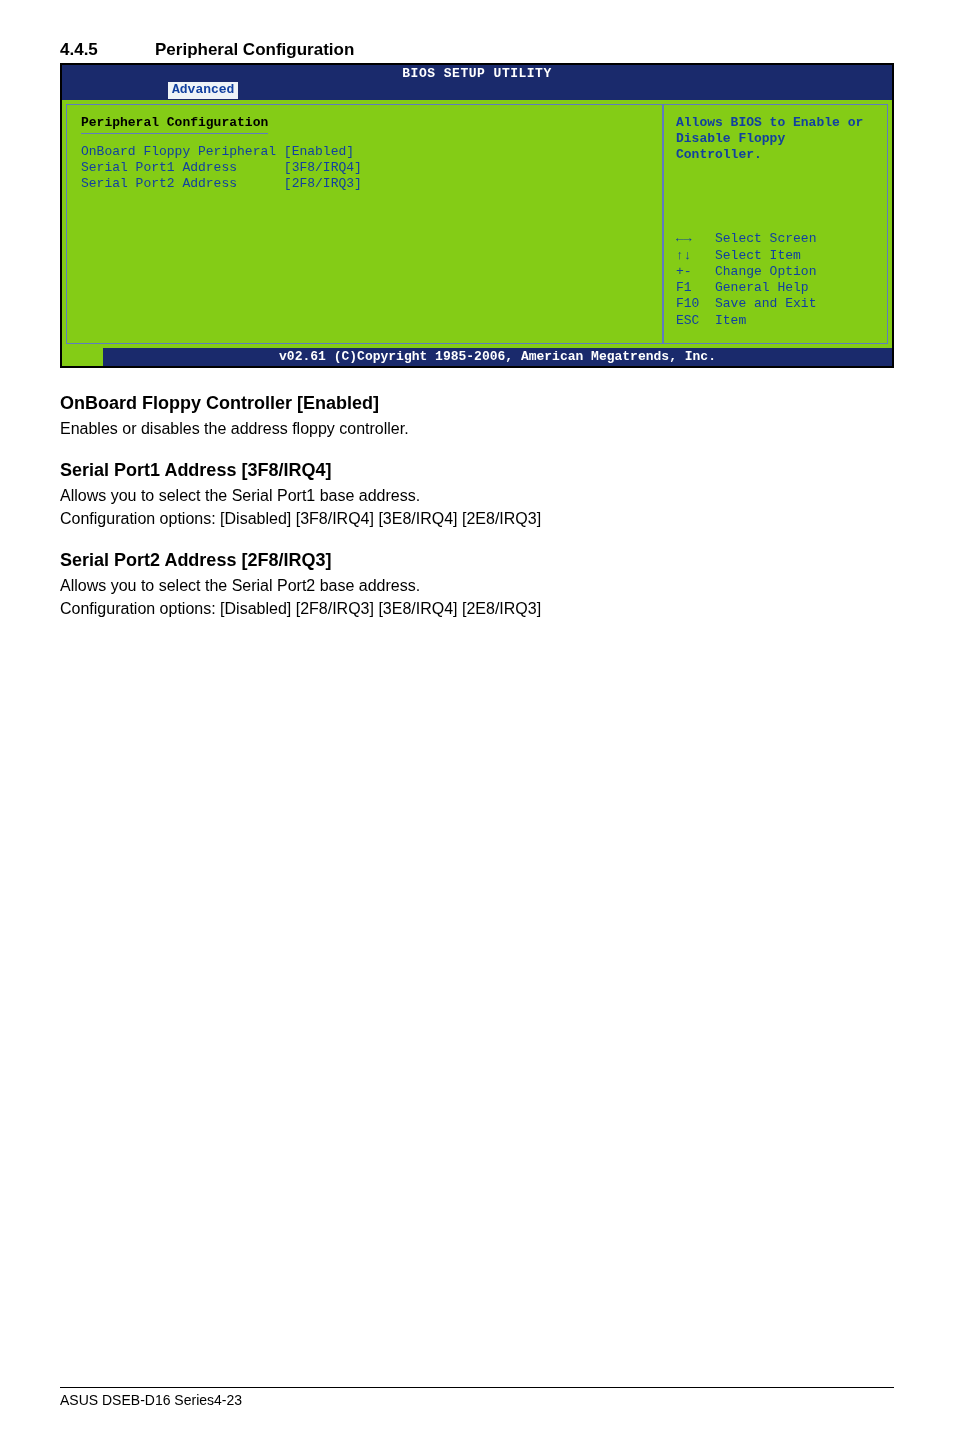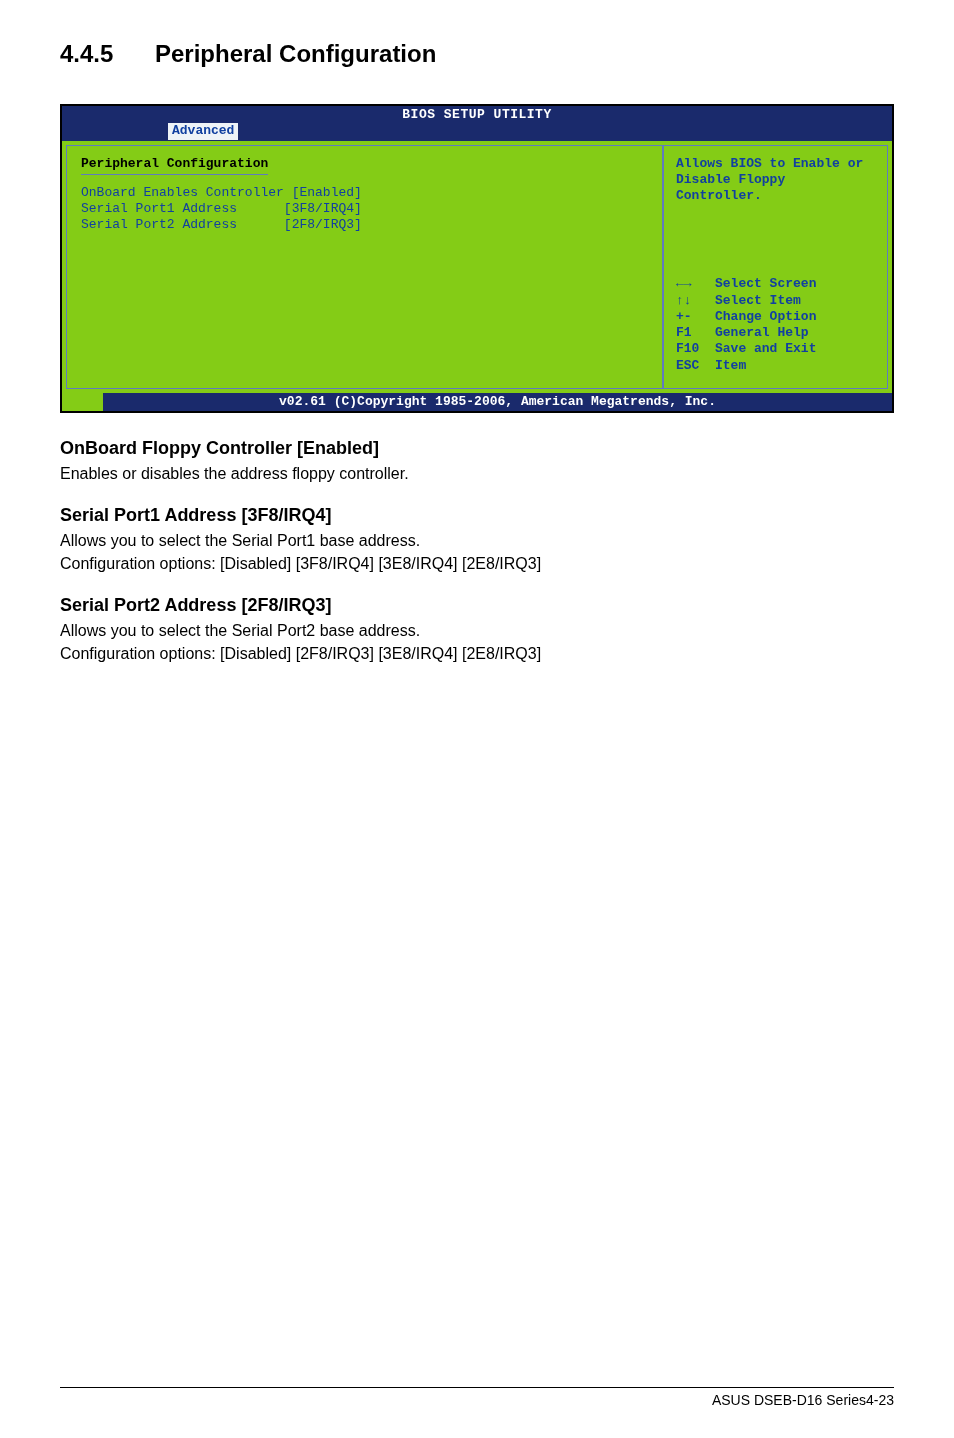--- a/index.html
+++ b/index.html
@@ -10,23 +10,23 @@
     color: #000;
   }
   .page {
     width: 954px;
     min-height: 1438px;
     box-sizing: border-box;
     padding: 40px 60px 30px 60px;
     position: relative;
   }
   h1.section-title {
-    font-size: 24px;
+    font-size: 17px;
     font-weight: bold;
-    margin: 0 0 36px 0;
+    margin: 0 0 3px 0;
   }
   h1.section-title .num {
     display: inline-block;
     width: 95px;
   }
   
   .bios-box {
     border: 2px solid #000;
     background: #84cc16;
     font-family: "Courier New", Courier, monospace;
@@ -70,42 +70,41 @@
   }
   .bios-right {
     width: 225px;
     border: 1px solid #5f7bc0;
     margin: 4px 4px 4px 0;
     padding: 10px 10px 14px 12px;
     box-sizing: border-box;
     display: flex;
     flex-direction: column;
     justify-content: space-between;
-    gap: 48px;
   }
   .bios-left .heading {
     color: #000;
     font-weight: bold;
     display: inline-block;
     padding-bottom: 2px;
     margin-bottom: 10px;
     border-bottom: 1px solid #5f7bc0;
   }
   .bios-row {
     white-space: pre;
     padding: 0;
   }
   .bios-help-text {
     color: #1140a0;
     font-weight: bold;
   }
   .bios-keys {
-    margin-top: 24px;
+    margin-top: 68px;
     color: #1140a0;
-    font-weight: bold;
+    font-weight: normal;
   }
   .bios-keys .row { white-space: pre; }
   .bios-footer {
     background: #1a2a6c;
     color: #fff;
     font-weight: bold;
     text-align: center;
     padding: 1px 0;
     margin-left: 41px;
   }
@@ -122,21 +121,21 @@
   }
   .page-footer {
     position: absolute;
     bottom: 30px;
     left: 60px;
     right: 60px;
     border-top: 1px solid #000;
     padding-top: 4px;
     font-size: 14px;
     display: flex;
-    justify-content: flex-end;
+    justify-content: flex-start;
   }
 </style>
 </head>
 <body>
 
 <div class="page">
 
   <h1 class="section-title">
     <span class="num">4.4.5</span><span>Peripheral Configuration</span>
   </h1>
@@ -145,21 +144,21 @@
     <div class="bios-header">
       <div class="bios-header-title">BIOS SETUP UTILITY</div>
       <div class="bios-tabs">
         <span class="bios-tab-sel">Advanced</span>
       </div>
     </div>
     <div class="bios-body">
       <div class="bios-left">
         <span class="heading">Peripheral Configuration</span>
         <div>
-          <div class="bios-row"><span>OnBoard Enables Controller</span> <span>[Enabled]</span></div>
+          <div class="bios-row"><span>OnBoard Floppy Peripheral</span> <span>[Enabled]</span></div>
           <div class="bios-row"><span>Serial Port1 Address     </span> <span>[3F8/IRQ4]</span></div>
           <div class="bios-row"><span>Serial Port2 Address     </span> <span>[2F8/IRQ3]</span></div>
         </div>
       </div>
       <div class="bios-right">
         <div class="bios-help-text">Allows BIOS to Enable or Disable Floppy Controller.</div>
         <div class="bios-keys">
           <div class="row"><span>←→ </span>  <span>Select Screen</span></div>
           <div class="row"><span>↑↓ </span>  <span>Select Item</span></div>
           <div class="row"><span>+- </span>  <span>Change Option</span></div>

